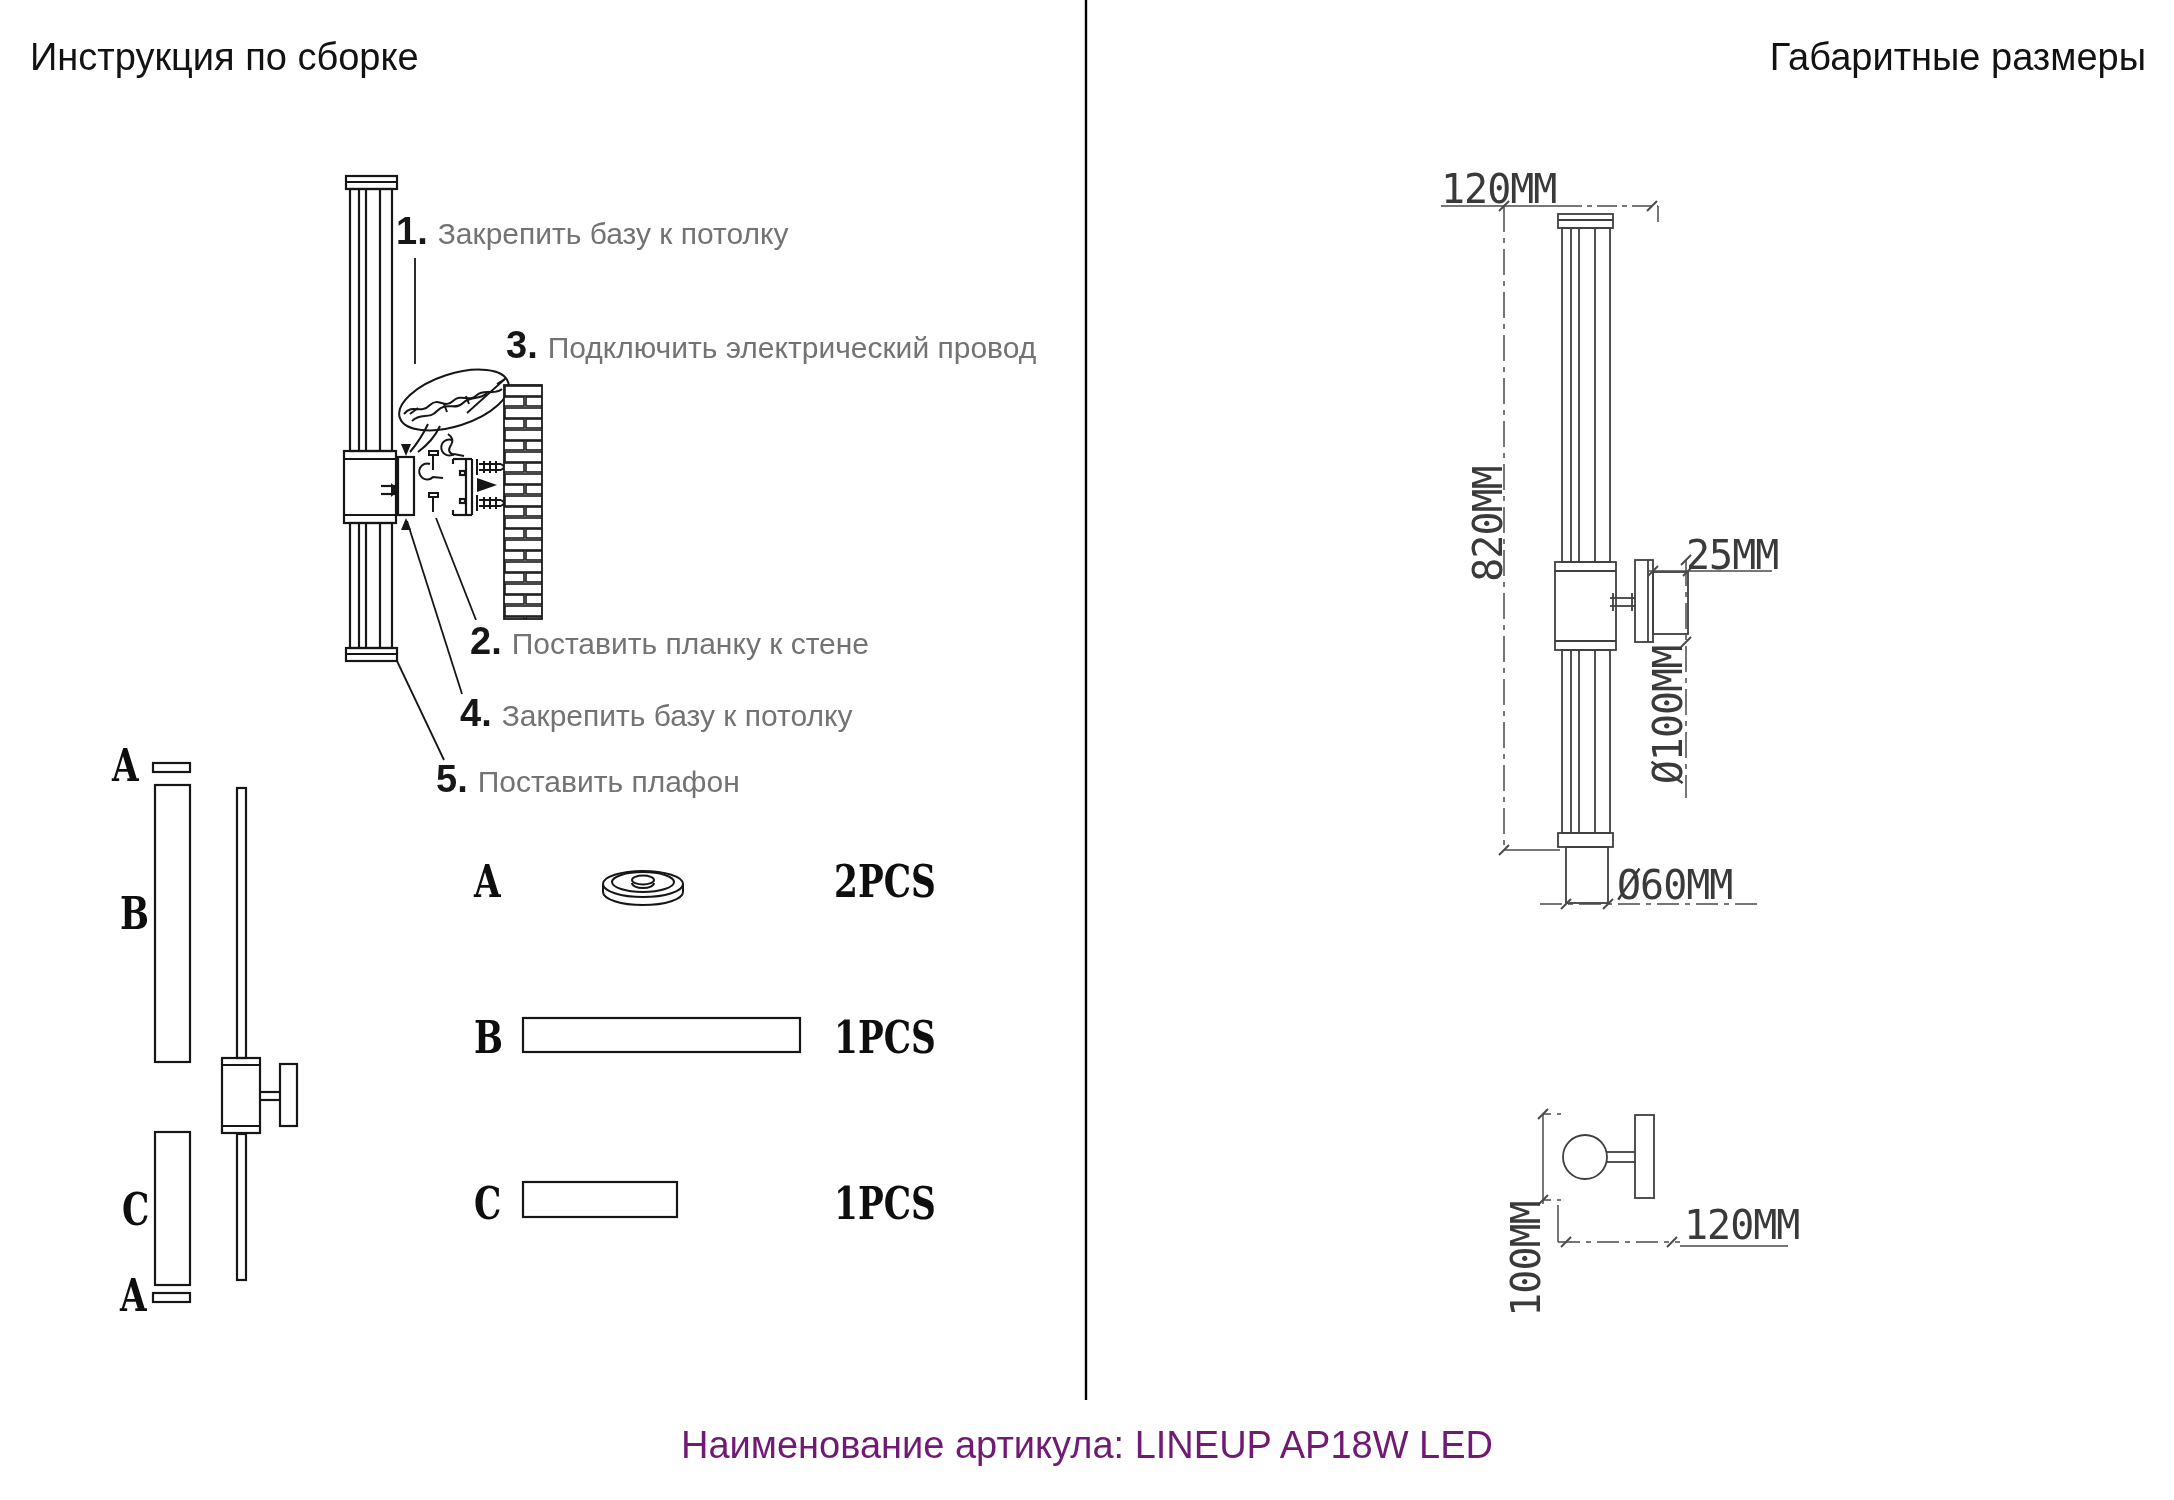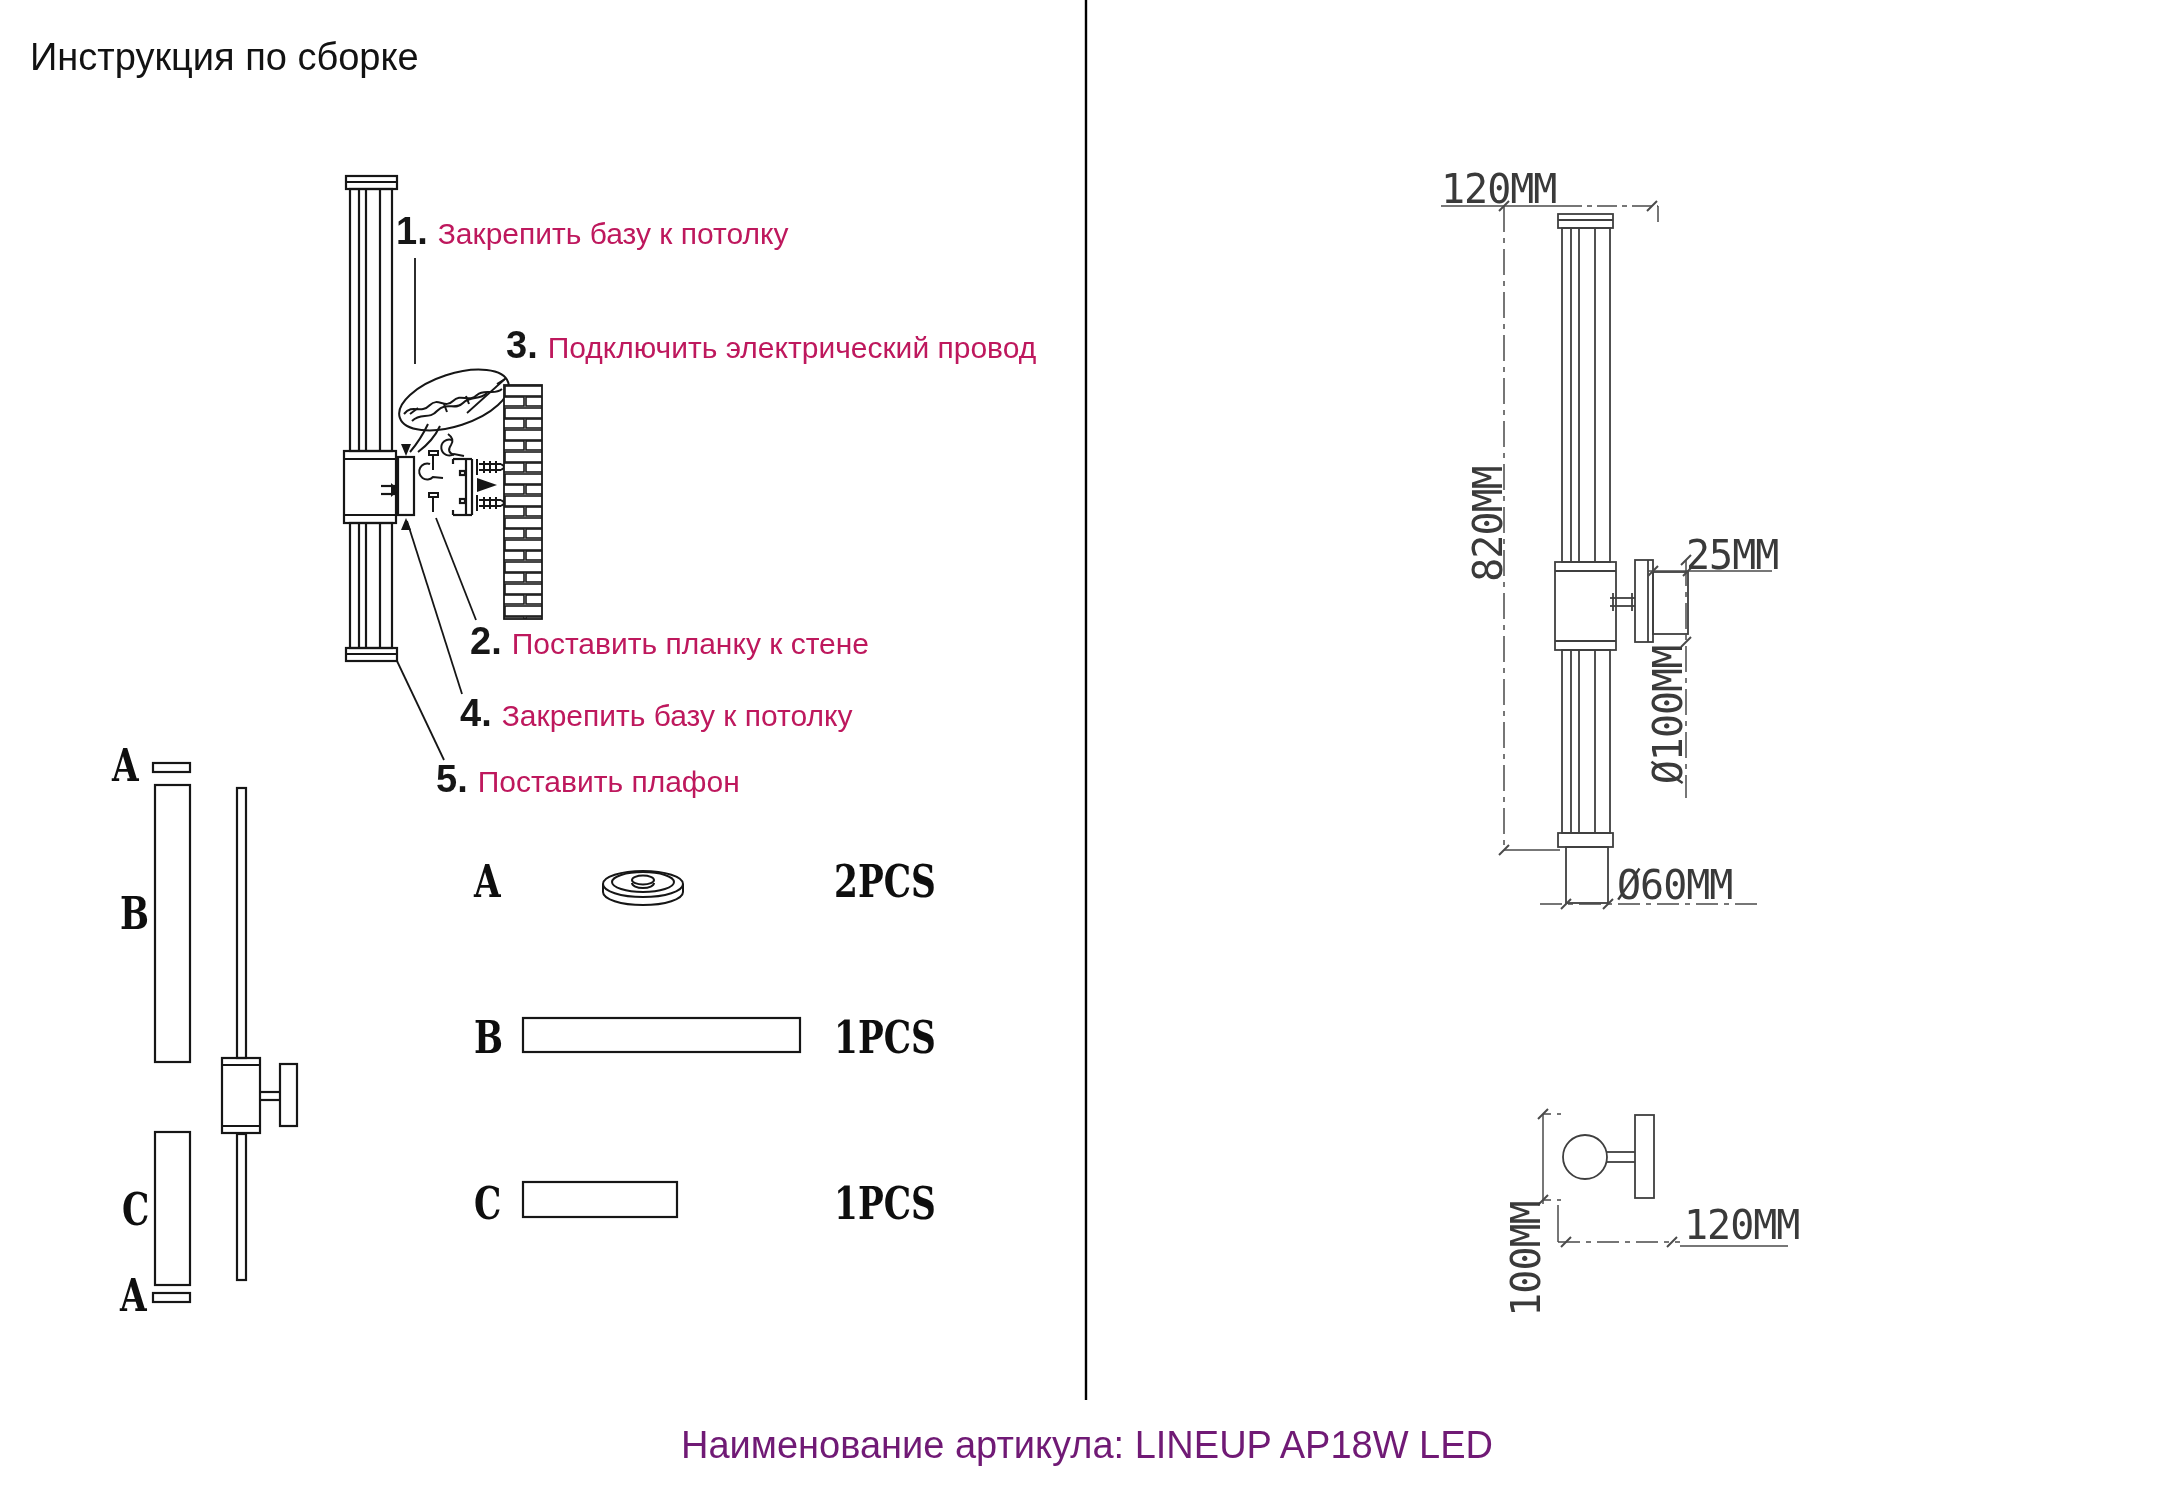--- a/index.html
+++ b/index.html
@@ -2,21 +2,21 @@
 <html><head>
 <meta charset="utf-8">
 <style>
   html,body{margin:0;padding:0;background:#fff;}
   .page{position:relative;width:2174px;height:1500px;background:#ffffff;overflow:hidden;
         font-family:"Liberation Sans",sans-serif;color:#111;}
   .abs{position:absolute;}
   .title{font-size:38px;color:#121212;white-space:nowrap;}
   .step{display:flex;align-items:baseline;gap:10px;white-space:nowrap;}
   .step .num{font-size:38px;font-weight:600;color:#161616;}
-  .step .txt{font-size:30px;color:#be185d;}
+  .step .txt{font-size:30px;color:#737373;}
   .seriflbl{font-family:"DejaVu Serif","Liberation Serif",serif;font-weight:bold;font-size:44px;
             color:#0e0e0e;transform:scaleX(.78);transform-origin:left top;white-space:nowrap;}
   .dim{font-family:"DejaVu Sans Mono","Liberation Mono",monospace;font-size:40px;color:#3a3a3a;
        white-space:nowrap;letter-spacing:-1px;}
   .dim-rot{width:260px;text-align:center;transform:rotate(-90deg);}
   .footer{left:0;top:1424px;width:2174px;text-align:center;font-size:38px;color:#701a75;}
   svg{position:absolute;left:0;top:0;}
 </style>
 </head>
 <body>
@@ -231,20 +231,21 @@
           <line x1="1558" y1="1242" x2="1680" y2="1242" stroke-dasharray="22 6 5 6"></line>
           <line x1="1561" y1="1247" x2="1571" y2="1237" stroke-width="2"></line>
           <line x1="1667" y1="1247" x2="1677" y2="1237" stroke-width="2"></line>
           <line x1="1680" y1="1246" x2="1788" y2="1246"></line>
         </g>
       </g>
     </g>
   </svg>
 
   <div class="abs title" style="left:30px;top:36px;">Инструкция по сборке</div>
+  <div class="abs title" style="right:28px;top:36px;">Габаритные размеры</div>
 
   <div class="abs step" style="left:396px;top:210px;">
     <span class="num">1.</span>
     <span class="txt">Закрепить базу к потолку</span>
   </div>
   <div class="abs step" style="left:506px;top:324px;">
     <span class="num">3.</span>
     <span class="txt">Подключить электрический провод</span>
   </div>
   <div class="abs step" style="left:470px;top:620px;">

